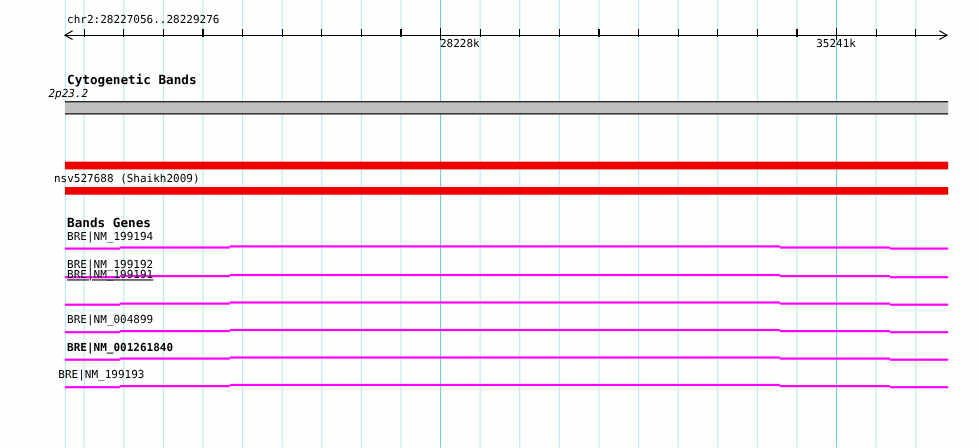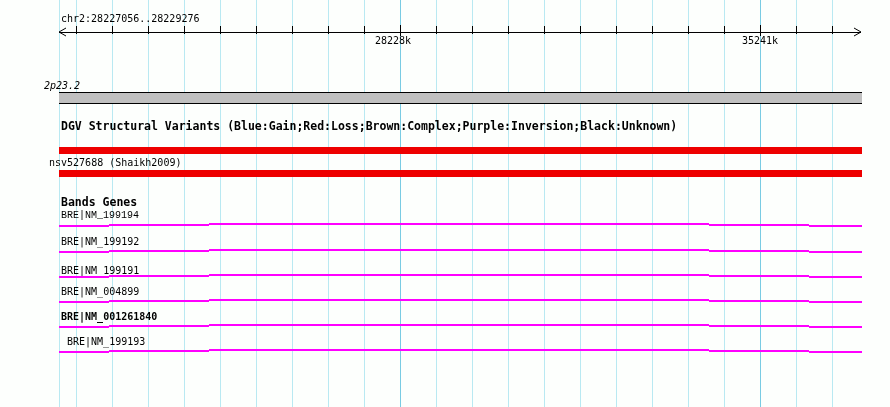--- a/index.html
+++ b/index.html
@@ -91,67 +91,67 @@
         <line x1="616.5" x2="616.5" y1="26" y2="34" stroke="#000" shape-rendering="crispEdges"></line>
         <line x1="652.5" x2="652.5" y1="26" y2="34" stroke="#000" shape-rendering="crispEdges"></line>
         <line x1="688.5" x2="688.5" y1="26" y2="34" stroke="#000" shape-rendering="crispEdges"></line>
         <line x1="724.5" x2="724.5" y1="26" y2="34" stroke="#000" shape-rendering="crispEdges"></line>
         <line x1="760.5" x2="760.5" y1="25" y2="36" stroke="#000" shape-rendering="crispEdges"></line>
         <line x1="796.5" x2="796.5" y1="26" y2="34" stroke="#000" shape-rendering="crispEdges"></line>
         <line x1="832.5" x2="832.5" y1="26" y2="34" stroke="#000" shape-rendering="crispEdges"></line>
       </g>
   </svg>
   <div id="ruler-labels">
-      <div class="txt" style="left: 375px; top: 34px;">28228k</div>
+      <div class="txt" style="left: 400px; top: 34px;">28228k</div>
       <div class="txt" style="left: 742px; top: 34px;">35241k</div>
     </div>
 
+  <div class="txt-bold" style="left:61px;top:66px;">Cytogenetic Bands</div>
   <div class="txt" style="left:44px;top:79px;font-style:italic;">2p23.2</div>
   <div class="cytoband" style="left: 59px; top: 92px; width: 803px; height: 12px; background: rgb(192, 192, 192);"></div>
 
-  <div class="txt-bold" style="left:61px;top:120px;">DGV Structural Variants (Blue:Gain;Red:Loss;Brown:Complex;Purple:Inversion;Black:Unknown)</div>
 
   <div class="variant-bar" style="left: 59px; top: 147px; width: 803px; background: rgb(238, 0, 0);"></div>
 
   <div class="txt" style="left:49px;top:156px;">nsv527688 (Shaikh2009)</div>
   <div class="variant-bar" style="left: 59px; top: 170px; width: 803px; background: rgb(238, 0, 0);"></div>
 
   <div class="txt-bold" style="left:61px;top:196px;">Bands Genes</div>
   <div id="genes">
-      <div class="txt" style="left: 61px; top: 209px; font-family: Liberation Mono, monospace;">BRE|NM_199194</div>
+      <div class="txt" style="left: 61px; top: 209px;">BRE|NM_199194</div>
       <div class="gene-seg" style="left: 59px; width: 50px; top: 225px; background: rgb(255, 0, 255);"></div>
       <div class="gene-seg" style="left: 109px; width: 100px; top: 224px; background: rgb(255, 0, 255);"></div>
       <div class="gene-seg" style="left: 209px; width: 500px; top: 223px; background: rgb(255, 0, 255);"></div>
       <div class="gene-seg" style="left: 709px; width: 100px; top: 224px; background: rgb(255, 0, 255);"></div>
       <div class="gene-seg" style="left: 809px; width: 53px; top: 225px; background: rgb(255, 0, 255);"></div>
       <div class="txt" style="left: 61px; top: 235px;">BRE|NM_199192</div>
       <div class="gene-seg" style="left: 59px; width: 50px; top: 251px; background: rgb(255, 0, 255);"></div>
       <div class="gene-seg" style="left: 109px; width: 100px; top: 250px; background: rgb(255, 0, 255);"></div>
       <div class="gene-seg" style="left: 209px; width: 500px; top: 249px; background: rgb(255, 0, 255);"></div>
       <div class="gene-seg" style="left: 709px; width: 100px; top: 250px; background: rgb(255, 0, 255);"></div>
       <div class="gene-seg" style="left: 809px; width: 53px; top: 251px; background: rgb(255, 0, 255);"></div>
-      <div class="txt" style="left: 61px; top: 264px;">BRE|NM_199191</div>
+      <div class="txt" style="left: 61px; top: 244px; text-decoration: underline;">BRE|NM_199191</div>
       <div class="gene-seg" style="left: 59px; width: 50px; top: 276px; background: rgb(255, 0, 255);"></div>
       <div class="gene-seg" style="left: 109px; width: 100px; top: 275px; background: rgb(255, 0, 255);"></div>
       <div class="gene-seg" style="left: 209px; width: 500px; top: 274px; background: rgb(255, 0, 255);"></div>
       <div class="gene-seg" style="left: 709px; width: 100px; top: 275px; background: rgb(255, 0, 255);"></div>
       <div class="gene-seg" style="left: 809px; width: 53px; top: 276px; background: rgb(255, 0, 255);"></div>
       <div class="txt" style="left: 61px; top: 285px;">BRE|NM_004899</div>
       <div class="gene-seg" style="left: 59px; width: 50px; top: 301px; background: rgb(255, 0, 255);"></div>
       <div class="gene-seg" style="left: 109px; width: 100px; top: 300px; background: rgb(255, 0, 255);"></div>
       <div class="gene-seg" style="left: 209px; width: 500px; top: 299px; background: rgb(255, 0, 255);"></div>
       <div class="gene-seg" style="left: 709px; width: 100px; top: 300px; background: rgb(255, 0, 255);"></div>
       <div class="gene-seg" style="left: 809px; width: 53px; top: 301px; background: rgb(255, 0, 255);"></div>
       <div class="txt" style="left: 61px; top: 310px; font-weight: bold;">BRE|NM_001261840</div>
       <div class="gene-seg" style="left: 59px; width: 50px; top: 326px; background: rgb(255, 0, 255);"></div>
       <div class="gene-seg" style="left: 109px; width: 100px; top: 325px; background: rgb(255, 0, 255);"></div>
       <div class="gene-seg" style="left: 209px; width: 500px; top: 324px; background: rgb(255, 0, 255);"></div>
       <div class="gene-seg" style="left: 709px; width: 100px; top: 325px; background: rgb(255, 0, 255);"></div>
       <div class="gene-seg" style="left: 809px; width: 53px; top: 326px; background: rgb(255, 0, 255);"></div>
-      <div class="txt" style="left: 67px; top: 335px;">BRE|NM_199193</div>
+      <div class="txt" style="left: 53px; top: 335px;">BRE|NM_199193</div>
       <div class="gene-seg" style="left: 59px; width: 50px; top: 351px; background: rgb(255, 0, 255);"></div>
       <div class="gene-seg" style="left: 109px; width: 100px; top: 350px; background: rgb(255, 0, 255);"></div>
       <div class="gene-seg" style="left: 209px; width: 500px; top: 349px; background: rgb(255, 0, 255);"></div>
       <div class="gene-seg" style="left: 709px; width: 100px; top: 350px; background: rgb(255, 0, 255);"></div>
       <div class="gene-seg" style="left: 809px; width: 53px; top: 351px; background: rgb(255, 0, 255);"></div>
     </div>
 
 </div>
 
 </body></html>

